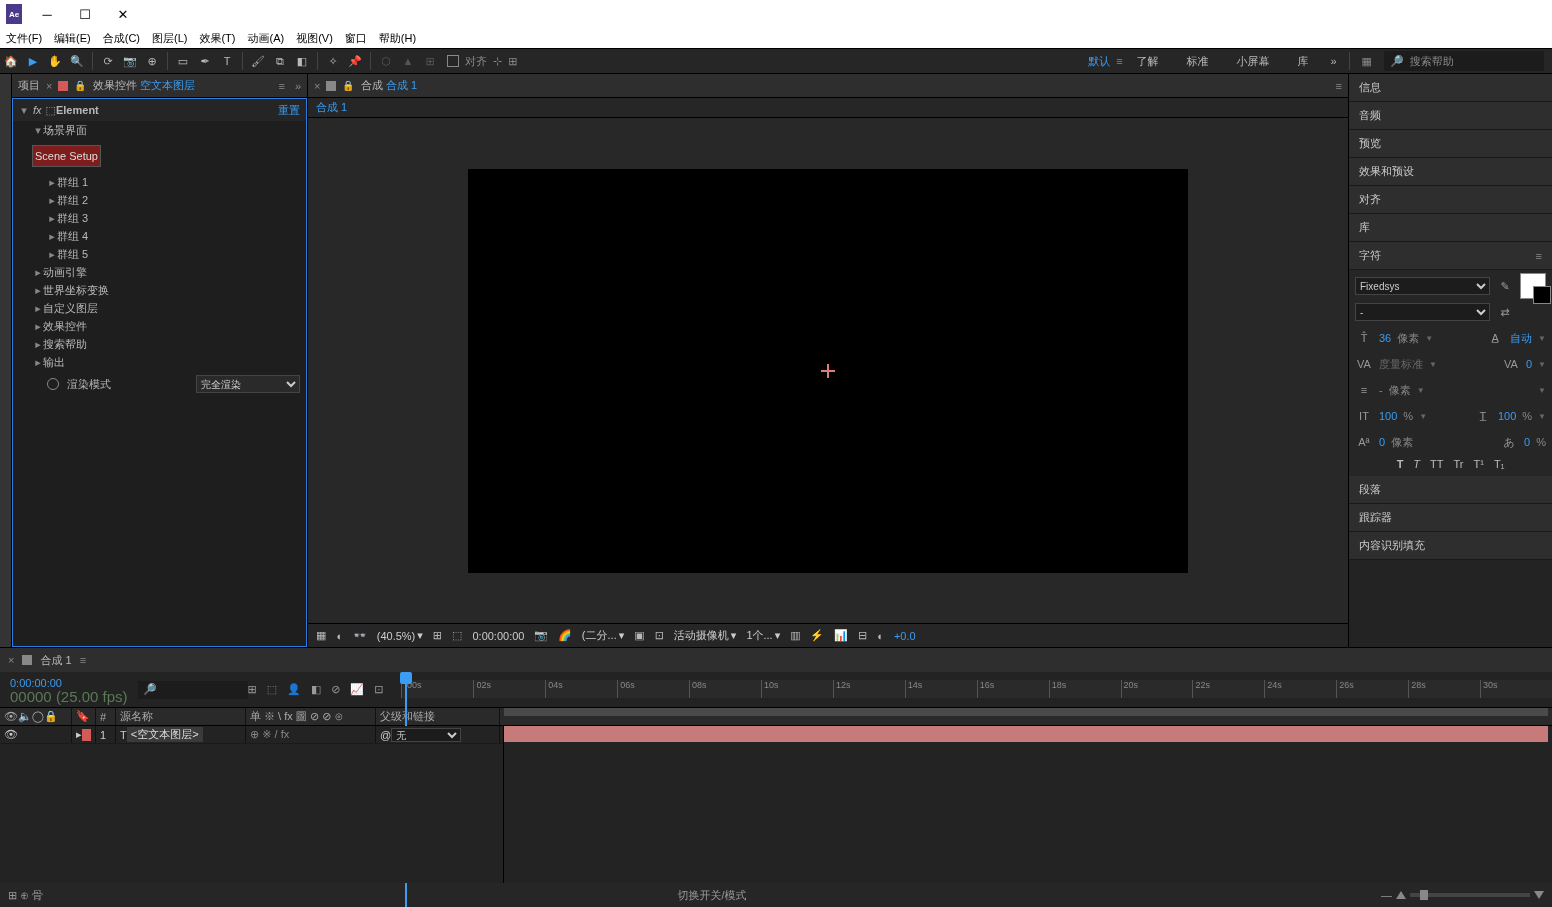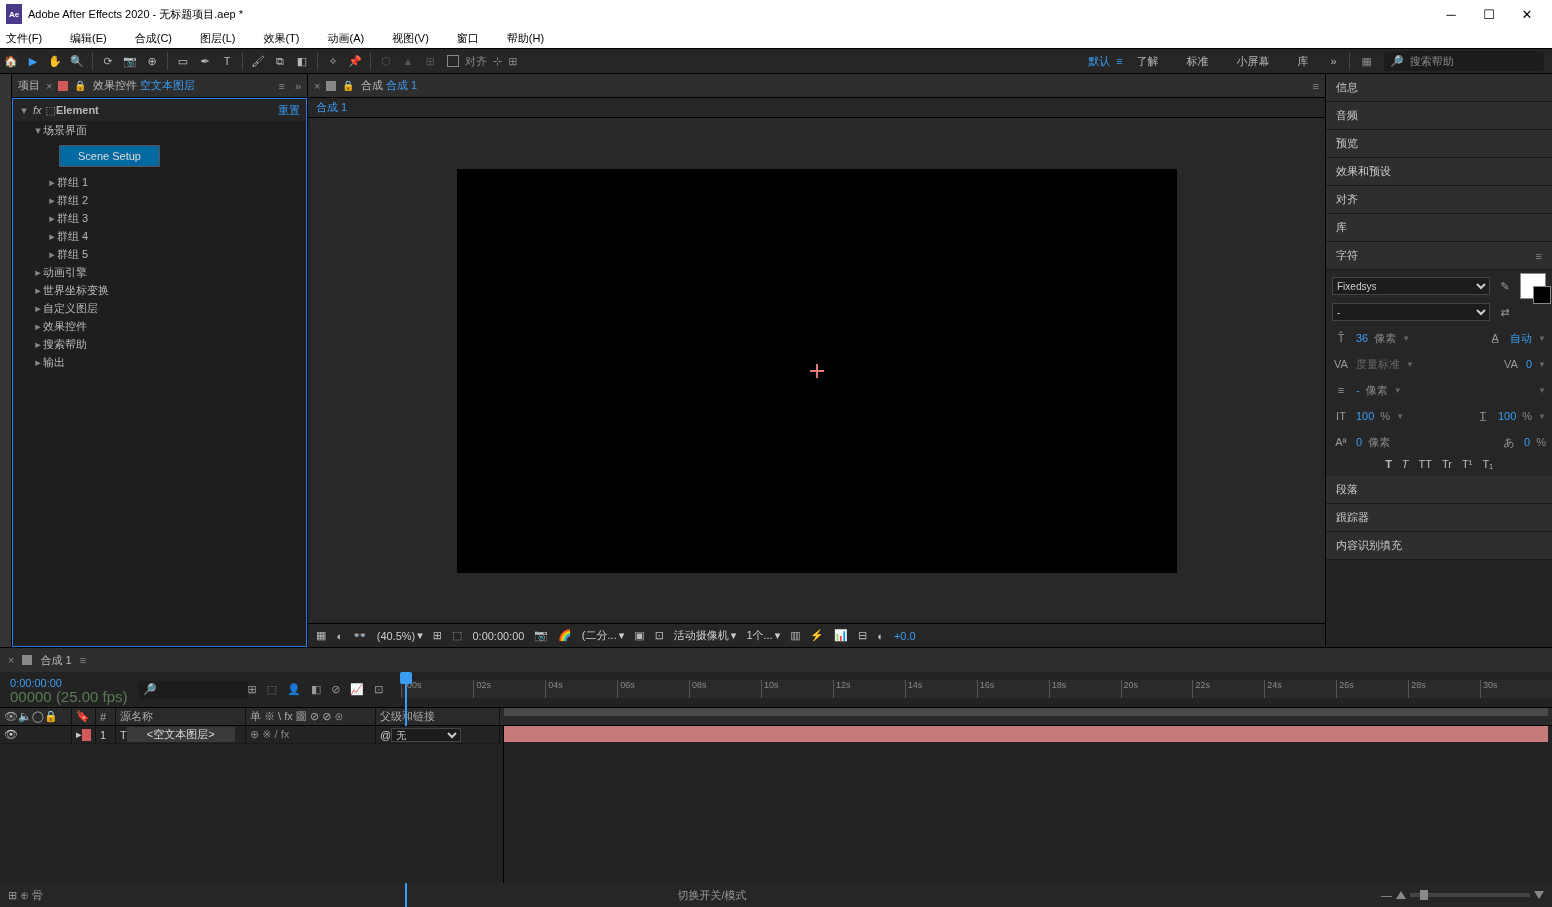--- a/index.html
+++ b/index.html
@@ -5,21 +5,21 @@
 * { margin: 0; padding: 0; box-sizing: border-box; font-family: "Microsoft YaHei", "Segoe UI", sans-serif; font-size: 11px; user-select: none; }
 body { background: #262626; color: #b8b8b8; width: 1552px; height: 907px; overflow: hidden; display: flex; flex-direction: column; }
 
 
 .titlebar { background: #fff; height: 28px; display: flex; align-items: center; padding: 0 6px; color: #000; }
 .titlebar .ae-icon { width: 16px; height: 20px; background: #4b3a8a; color: #fff; display: inline-flex; align-items: center; justify-content: center; font-size: 8px; font-weight: bold; margin-right: 6px; }
 .titlebar .title { flex: 1; }
 .titlebar .winbtn { width: 38px; height: 28px; display: flex; align-items: center; justify-content: center; font-family: "Segoe MDL2 Assets", sans-serif; font-size: 13px; }
 
 
-.menubar { background: #fff; height: 20px; display: flex; align-items: center; padding: 0 6px; color: #000; gap: 28px; }
+.menubar { background: #fff; height: 20px; display: flex; align-items: center; padding: 0 6px; color: #000; gap: 12px; }
 .menubar span { cursor: default; }
 
 
 .toolbar { background: #262626; height: 26px; display: flex; align-items: center; border-top: 1px solid #000; border-bottom: 1px solid #000; }
 .toolbar .tool { width: 22px; height: 22px; display: flex; align-items: center; justify-content: center; color: #b8b8b8; }
 .toolbar .tool.active { color: #3a9cf2; }
 .toolbar .sep { width: 1px; height: 18px; background: #444; margin: 0 4px; }
 .toolbar .spacer { flex: 1; }
 .toolbar .ws { padding: 0 14px; color: #b8b8b8; cursor: default; }
 .toolbar .ws.active { color: #3a9cf2; }
@@ -29,21 +29,21 @@
 .toolbar .snap-group .box{width:12px;height:12px;border:1px solid #888;}
 .toolbar .right-icons{display:flex;align-items:center;gap:8px;padding:0 8px;color:#888;}
 
 
 .main { flex: 1; display: flex; min-height: 0; }
 
 
 .stub-col{width:12px;background:#343434;border-right:1px solid #000;}
 .left { width: 296px; background: #232323; border-right: 1px solid #000; display: flex; flex-direction: column; }
 .mid { flex: 1; background: #232323; display: flex; flex-direction: column; min-width: 0; }
-.right { width: 227px; background: #232323; border-left: 1px solid #000; display: flex; flex-direction: column; }
+.right { width: 204px; background: #232323; border-left: 1px solid #000; display: flex; flex-direction: column; }
 
 
 .panel-hdr { height: 24px; background: #2e2e2e; display: flex; align-items: center; padding: 0 6px; gap: 6px; color: #b8b8b8; border-bottom: 1px solid #000; }
 .panel-hdr .x { color: #888; }
 .panel-hdr .sq { width:10px; height:10px; background:#d45a5a; display:inline-block; }
 .panel-hdr .sq.gray { background:#888; }
 .panel-hdr .lock{font-size:10px;}
 .panel-hdr .burger{margin-left:auto;color:#888;}
 .panel-hdr .dblchevron{color:#888;margin-left:4px;}
 .panel-hdr .fx-txt{color:#b8b8b8;}
@@ -54,21 +54,21 @@
 
 
 .left-body { flex:1; border: 1px solid #2a7de1; background:#1e1e1e; overflow:hidden; }
 .tree-row { display:flex; align-items:center; height:18px; padding:0 6px; color:#b8b8b8; }
 .tree-row .tw{width:10px;text-align:center;color:#888;}
 .tree-row.header{background:#252525;height:22px;}
 .tree-row.header .fx{font-style:italic;margin:12px 4px;}
 .tree-row.header .reset{margin-left:auto;color:#3a9cf2;}
 .tree-indent-1{padding-left:20px;}
 .tree-indent-2{padding-left:34px;}
-.scene-btn{background:#0369a1;border:1px solid #555;padding:4px 18px;margin:6px 0 6px 46px;display:inline-block;color:#ddd;cursor:default;}
+.scene-btn{background:#7f1d1d;border:1px solid #555;padding:4px 2px;margin:6px 0 6px 19px;display:inline-block;color:#ddd;cursor:default;}
 .render-row{display:flex;align-items:center;padding:4px 6px 4px 34px;gap:8px;}
 .render-row .stopwatch{width:12px;height:12px;border:1px solid #888;border-radius:50%;}
 .render-row select{background:#2a2a2a;border:1px solid #444;color:#ccc;font-size:10px;height:18px;width:104px;}
 
 
 .mid .composition-sub{height:20px;background:#262626;display:flex;align-items:center;padding:0 8px;color:#3a9cf2;border-bottom:1px solid #000;}
 .viewer{flex:1;background:#282828;display:flex;align-items:center;justify-content:center;position:relative;}
 .canvas{width:720px;height:404px;background:#000;position:relative;}
 .anchor{position:absolute;left:50%;top:50%;transform:translate(-50%,-50%);width:14px;height:14px;}
 .anchor:before,.anchor:after{content:"";position:absolute;background:#e07a7a;}
@@ -112,40 +112,39 @@
 .playhead{position:absolute;left:0;top:0;width:10px;height:36px;}
 .playhead .head{width:12px;height:12px;background:#3a9cf2;border-radius:2px;margin-left:-1px;}
 .playhead .line{width:2px;background:#3a9cf2;height:240px;margin-left:4px;}
 .tl-cols{height:18px;background:#2a2a2a;display:flex;align-items:center;color:#aaa;border-bottom:1px solid #000;}
 .tl-cols .c{border-right:1px solid #111;padding:0 4px;height:100%;display:flex;align-items:center;}
 .tl-body{flex:1;display:flex;position:relative;}
 .tl-left{width:504px;background:#232323;border-right:1px solid #000;}
 .layer-row{height:18px;display:flex;align-items:center;color:#ccc;border-bottom:1px solid #1a1a1a;}
 .layer-row .c{padding:0 4px;border-right:1px solid #111;height:100%;display:flex;align-items:center;}
 .layer-row .color{width:12px;height:12px;background:#d45a5a;}
-.layer-row .name{background:#3a3a3a;padding:0 20px;color:#ddd;}
+.layer-row .name{background:#3a3a3a;padding:0 4px;color:#ddd;}
 .layer-row select{background:#1c1c1c;border:1px solid #444;color:#ccc;font-size:10px;height:14px;width:70px;}
 .tl-right{flex:1;background:#232323;position:relative;}
 .bar{position:absolute;left:0;right:4px;top:0;height:16px;background:#c77a7a;}
 .workarea{position:absolute;left:0;right:4px;top:-18px;height:8px;background:#4a4a4a;}
 .tl-foot{height:24px;background:#262626;display:flex;align-items:center;padding:0 8px;gap:10px;color:#999;}
 .tl-foot .spacer{flex:1;}
 .zoom{display:flex;align-items:center;gap:4px;}
 .zoom .mt{width:0;height:0;border-left:5px solid transparent;border-right:5px solid transparent;}
 .zoom .mt.up{border-bottom:8px solid #888;}
 .zoom .mt.dn{border-top:8px solid #888;}
 .zoom .track{width:120px;height:4px;background:#444;position:relative;}
 .zoom .thumb{position:absolute;left:10px;top:-3px;width:8px;height:10px;background:#888;}
 </style>
 </head>
 <body>
 
 <div class="titlebar">
   <span class="ae-icon">Ae</span>
-  <span class="title">Adobe After Effects 2020 - 无标题项目.aep *</span>
   <span class="winbtn">─</span>
   <span class="winbtn">☐</span>
   <span class="winbtn">✕</span>
 </div>
 
 <div class="menubar">
   <span>文件(F)</span>
   <span>编辑(E)</span>
   <span>合成(C)</span>
   <span>图层(L)</span>
@@ -268,20 +267,26 @@
           <span>效果控件</span>
         </div>
       <div class="tree-row tree-indent-1">
           <span class="tw">▸</span>
           <span>搜索帮助</span>
         </div>
       <div class="tree-row tree-indent-1">
           <span class="tw">▸</span>
           <span>输出</span>
         </div>
+      <div class="render-row">
+        <span class="stopwatch"></span>
+        <span>渲染模式</span>
+        <span style="flex:1"></span>
+        <select><option>完全渲染</option></select>
+      </div>
     </div>
   </div>
 
   <div class="mid">
     <div class="panel-hdr">
       <span class="x">×</span>
       <span class="sq gray"></span>
       <span class="lock">🔒</span>
       <span><span>合成</span> <span class="mid-tab-active">合成 1</span></span>
       <span class="burger">≡</span>

